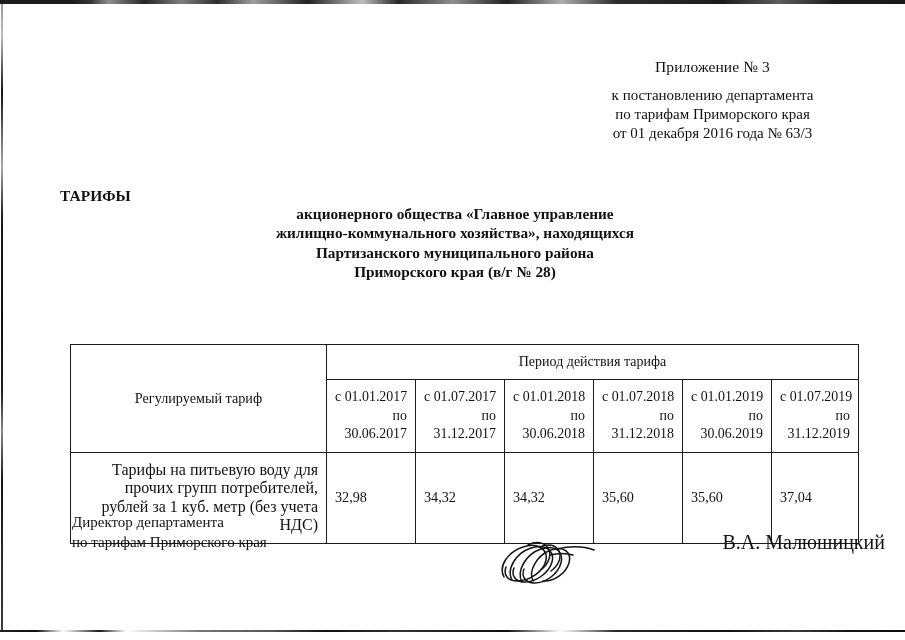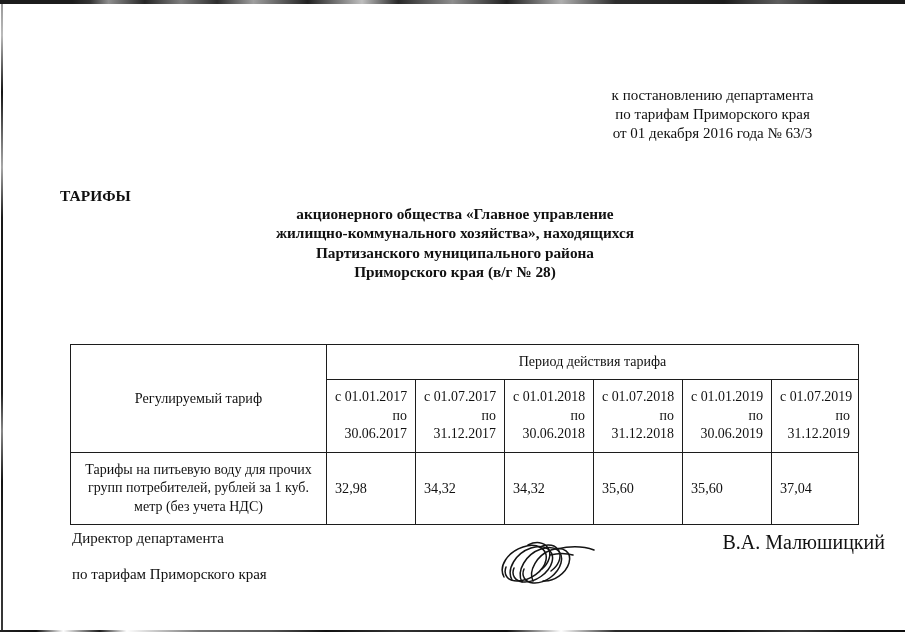--- a/index.html
+++ b/index.html
@@ -123,40 +123,40 @@
     padding: 0 6px;
   }
   .th-range {
     text-align: right;
     line-height: 18.5px;
     padding: 3px 2px 4px;
     font-size: 13.9px;
   }
   .th-range span { display: block; white-space: nowrap; }
   .cell-desc {
-    text-align: center;
+    text-align: right;
     padding: 3px 6px 5px 7px;
     line-height: 18.5px;
-    font-size: 14px;
+    font-size: 16px;
     vertical-align: top;
   }
   .cell-val {
     font-size: 14.2px;
     vertical-align: middle;
   }
 
   
   .sign-left {
     position: absolute;
     left: 72px;
     top: 513px;
     font-size: 15px;
     line-height: 19.5px;
   }
-  .sign-left div { white-space: nowrap; margin-top: 16px; }
+  .sign-left div { white-space: nowrap; }
   .sign-name {
     position: absolute;
     left: 640px;
     top: 531px;
     width: 245px;
     text-align: right;
     font-size: 20px;
     white-space: nowrap;
   }
   .signature-mark {
@@ -169,20 +169,21 @@
 </style>
 </head>
 <body>
 
 <div class="scan-edge-top"></div>
 <div class="scan-edge-left"></div>
 <div class="scan-edge-bottom"></div>
 
 <div class="page">
 
+  <div class="appendix-no">Приложение № 3</div>
 
   <div class="ref-block">
     <div>к постановлению департамента</div>
     <div>по тарифам Приморского края</div>
     <div>от 01 декабря 2016 года № 63/3</div>
   </div>
 
   <div class="doc-title">ТАРИФЫ</div>
 
   <div class="title-lines">

